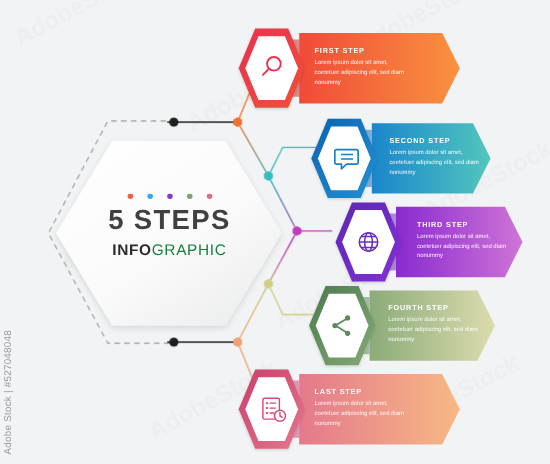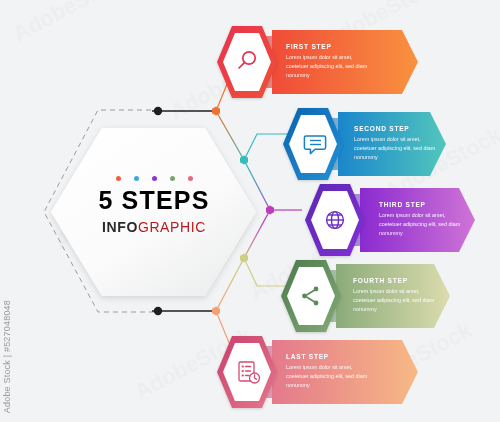--- a/index.html
+++ b/index.html
@@ -18,30 +18,30 @@
     font-family:"Liberation Sans", sans-serif;
     white-space:nowrap;
   }
   .center-text{
     position:absolute;left:64px;top:176px;width:180px;
     text-align:center;pointer-events:none;
   }
   .dots{display:flex;justify-content:center;gap:13px;margin-bottom:7px;}
   .dot{width:5px;height:5px;border-radius:50%;}
   .title-main{
-    font-size:25px;font-weight:bold;color:#000000;
+    font-size:25px;font-weight:bold;color:#404040;
     letter-spacing:1.2px;line-height:1;margin:3px;
     font-family:"Liberation Sans", sans-serif;
   }
   .title-sub{
     font-size:14px;letter-spacing:.6px;margin-top:6px;color:#2b2b2b;
     font-family:"Liberation Sans", sans-serif;
   }
   .title-sub b{font-weight:bold;margin-top:35px;}
-  .title-sub span{font-weight:300;color:#b91c1c;margin-top:48px;}
+  .title-sub span{font-weight:300;color:#15803d;margin-top:48px;}
   .step-label{
     position:absolute;font-size:6.6px;font-weight:bold;
     letter-spacing:.75px;color:#ffffff;white-space:nowrap;
   }
   .step-desc{
     position:absolute;font-size:5.4px;line-height:1.62;
     color:rgba(255,255,255,.93);width:86px;
   }
 </style>
 </head>

